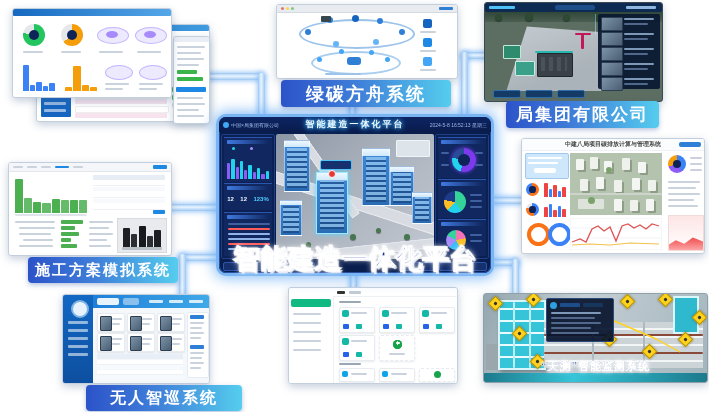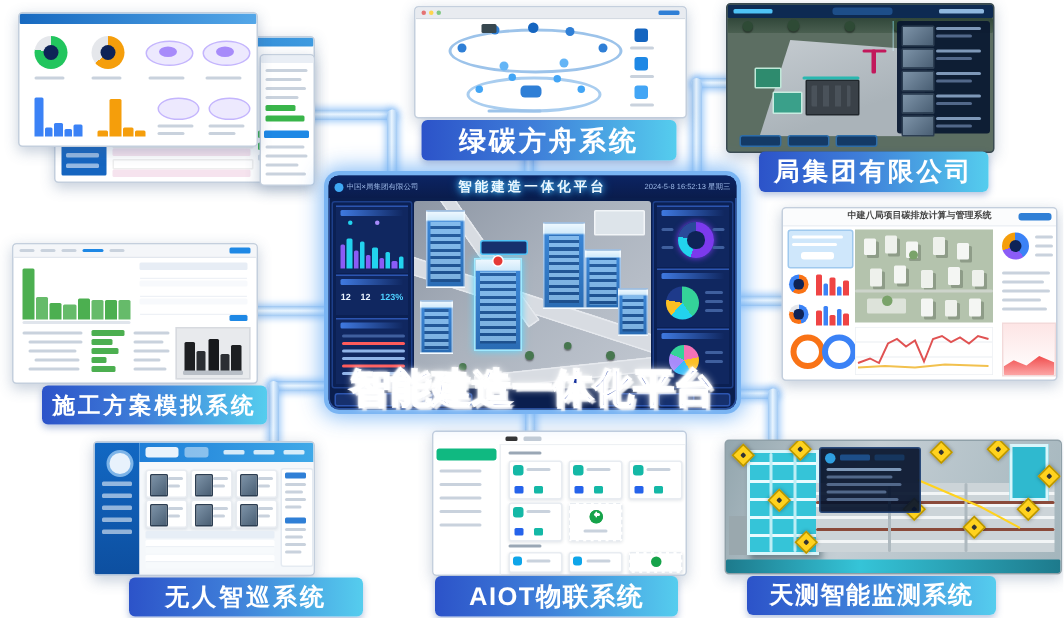--- a/index.html
+++ b/index.html
@@ -464,23 +464,20 @@
         <div class="tline" style="left:11px;top:4px;width:16px;"></div>
       </div>
     <div class="card" style="left:90px;top:80px;width:34px;height:12px;">
         <div class="ic" style="left:2px;top:2px;width:6px;height:6px;background:#0ea5e9;"></div>
         <div class="tline" style="left:11px;top:4px;width:16px;"></div>
       </div>
     <div class="card" style="left:130px;top:80px;width:34px;height:12px;border-style:dashed;">
         <div class="dot" style="left:14px;top:2px;width:7px;height:7px;background:#16a34a;"></div>
       </div>
   </div>
-  <div class="sys-label" style="left:290px;top:384px;width:162px;height:27px;font-size:17px;letter-spacing:1px;">
-      <span>AIOT物联系统</span>
-    </div>
 
   <div class="win" id="sky-win" style="left:483px;top:293px;width:223px;height:88px;border-color:#8fa0a8;">
     <div class="abs" style="left:14px;top:6px;width:44px;height:66px;background:repeating-linear-gradient(0deg,#35c4d8 0 10px,#e8fbff 10px 12px),#35c4d8;border:2px solid #d9f6fb;box-shadow:2px 3px 4px rgba(20,50,60,.4);">
       <div class="bar" style="left:30%;top:0;width:2px;height:100%;background:#bdeef5;"></div>
       <div class="bar" style="left:65%;top:0;width:2px;height:100%;background:#bdeef5;"></div>
     </div>
     <div class="abs" style="left:2px;top:50px;width:12px;height:26px;background:#9aa8ae;"></div>
     <div class="abs" style="left:60px;top:28px;right:4px;height:46px;background:repeating-linear-gradient(0deg,#ccd4d8 0 6px,#f2f5f6 6px 8px);">
       <div class="bar" style="left:0;top:12px;width:100%;height:2px;background:#8a4a3a;"></div>
       <div class="bar" style="left:0;top:30px;width:100%;height:2px;background:#8a4a3a;"></div>
@@ -505,24 +502,22 @@
     <div class="marker" style="left:44px;top:0px;"></div>
     <div class="marker" style="left:30px;top:34px;"></div>
     <div class="marker" style="left:48px;top:62px;"></div>
     <div class="marker" style="left:138px;top:2px;"></div>
     <div class="marker" style="left:176px;top:0px;"></div>
     <div class="marker" style="left:120px;top:40px;"></div>
     <div class="marker" style="left:160px;top:52px;"></div>
     <div class="marker" style="left:196px;top:40px;"></div>
     <div class="marker" style="left:210px;top:18px;"></div>
     <div class="bar" style="left:0;bottom:0;width:100%;height:9px;background:linear-gradient(90deg,#1d7a8c,#35c4d8 40%,#1d7a8c);z-index:1;"></div>
-  </div>
-  <div class="sys-label" style="left:498px;top:384px;width:166px;height:26px;font-size:16px;letter-spacing:1px;">
-      <span>天测智能监测系统</span>
-    </div>
+    <div class="sky-caption" style="left:40px;right:40px;bottom:8px;">“天测”智能监测系统</div>
+  </div>
 
   <div id="center-win">
     <div id="center-head">
       <div style="display:flex;align-items:center;gap:2px;padding-left:4px;width:70px;">
         <span class="dot" style="position:static;width:6px;height:6px;background:#3fa9f5;display:inline-block;"></span>
         <span class="c-side">中国×局集团有限公司</span>
       </div>
       <div id="center-title">智能建造一体化平台</div>
       <div class="c-side" style="width:70px;text-align:right;padding-right:4px;">2024-5-8 16:52:13 星期三</div>
     </div>

